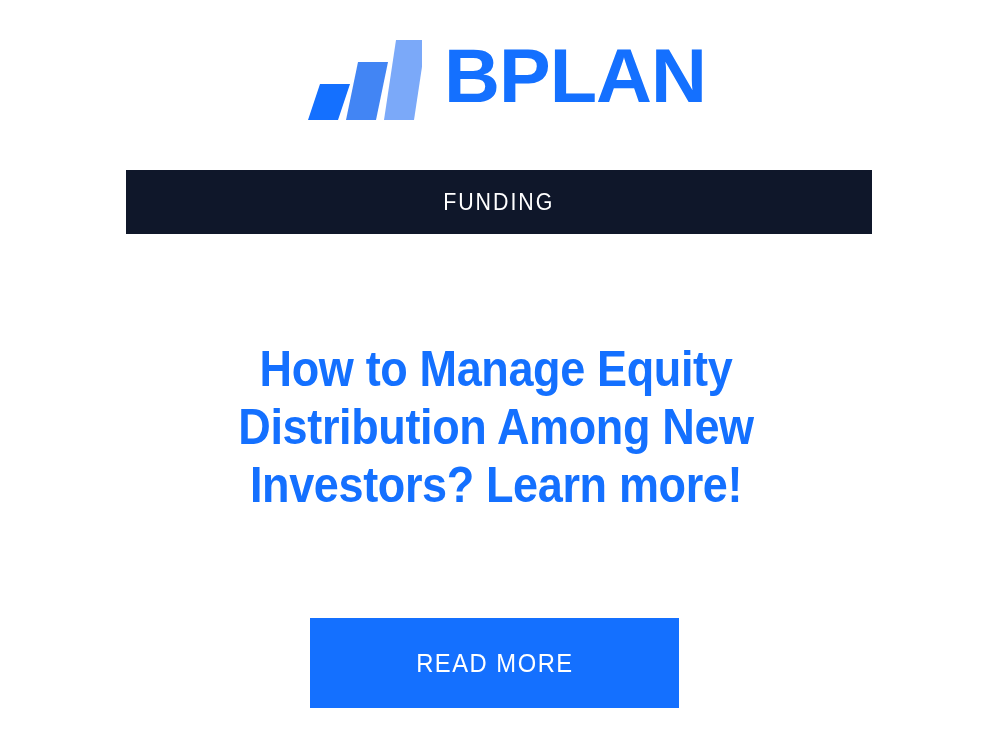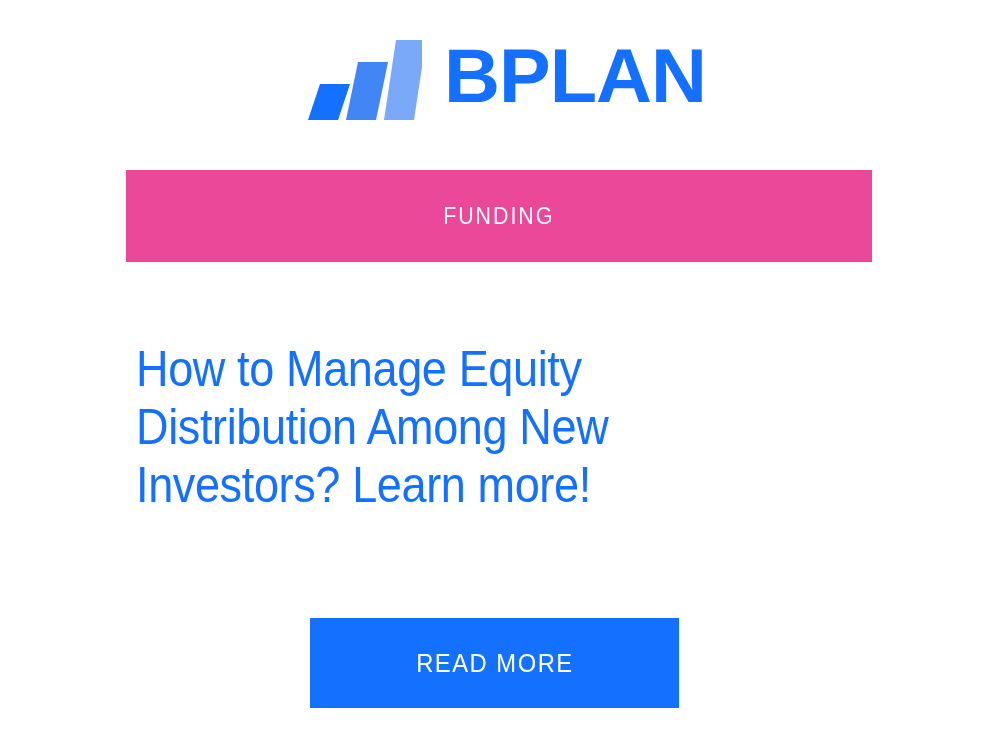--- a/index.html
+++ b/index.html
@@ -55,22 +55,22 @@
     transform: scaleX(1.02);
     transform-origin: left center;
   }
 
   
   .banner {
     position: absolute;
     left: 126px;
     top: 170px;
     width: 746px;
-    height: 92px;
-    background: #ec4899;
+    height: 64px;
+    background: #0f172a;
     display: flex;
     align-items: center;
     justify-content: center;
   }
 
   .banner-label {
     color: #ffffff;
     font-family: "Liberation Sans", "DejaVu Sans", sans-serif;
     font-size: 23px;
     font-weight: normal;
@@ -78,23 +78,24 @@
     line-height: 1;
     transform: scaleX(0.93);
   }
 
   
   .headline {
     position: absolute;
     left: 96px;
     top: 340px;
     width: 800px;
+    text-align: center;
     color: #1470ff;
     font-family: "Liberation Sans", "DejaVu Sans", sans-serif;
-    font-weight: normal;
+    font-weight: bold;
     font-size: 50px;
     line-height: 58px;
     letter-spacing: -0.4px;
   }
 
   .headline-line {
     display: block;
     white-space: nowrap;
     transform: scaleX(0.90);
   }

